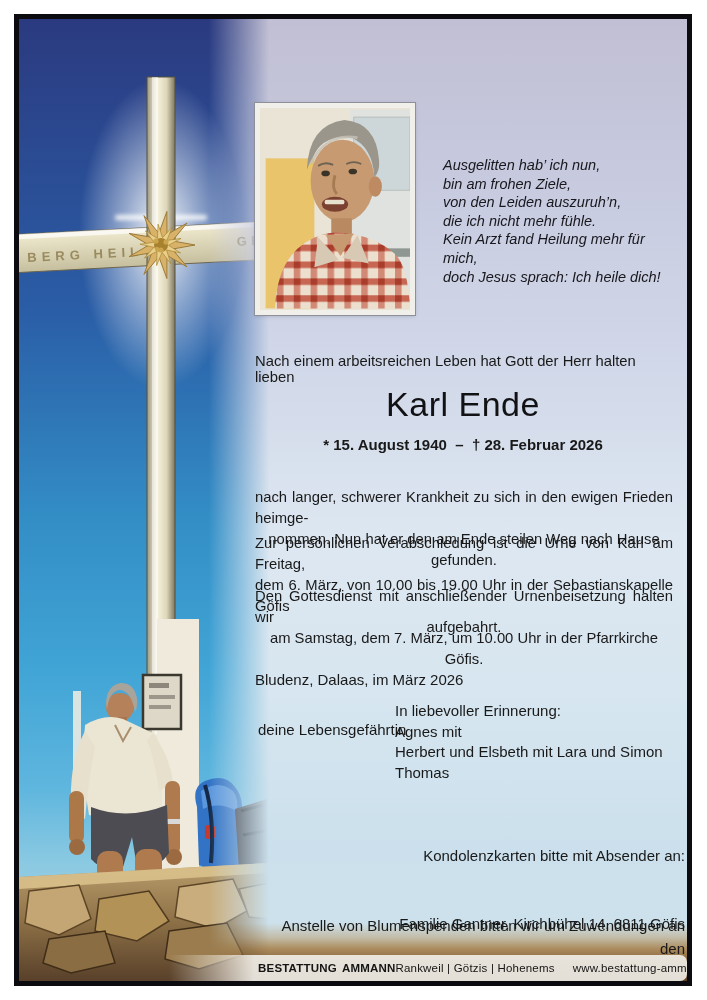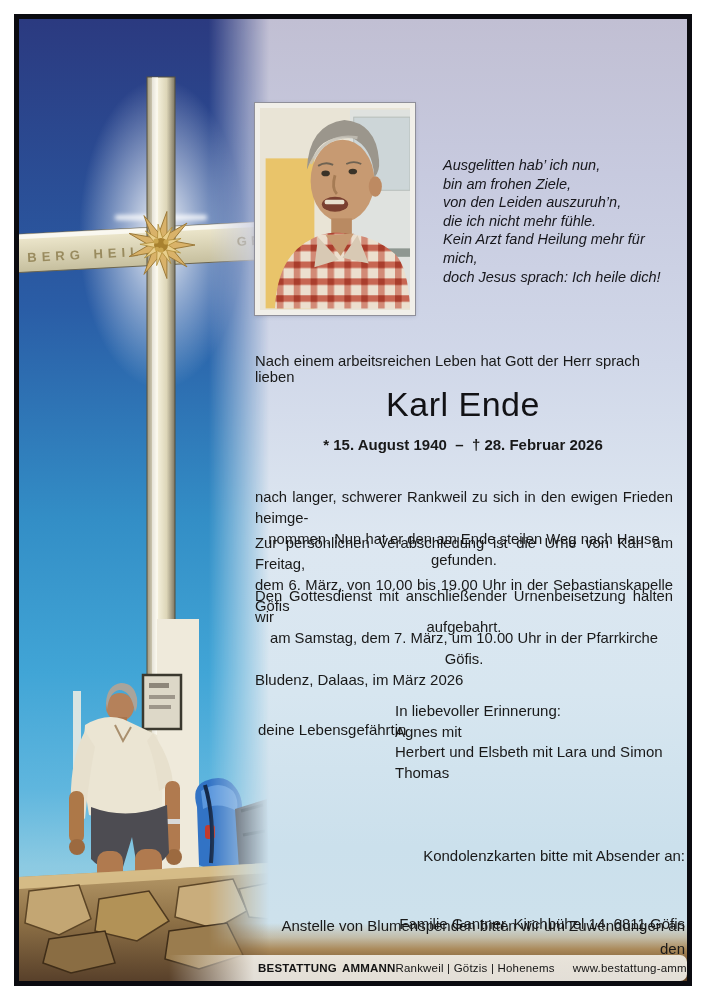--- a/index.html
+++ b/index.html
@@ -213,29 +213,29 @@
 
   <div class="txt poem">
     <div>Ausgelitten hab’ ich nun,</div>
     <div>bin am frohen Ziele,</div>
     <div>von den Leiden auszuruh’n,</div>
     <div>die ich nicht mehr fühle.</div>
     <div>Kein Arzt fand Heilung mehr für mich,</div>
     <div>doch Jesus sprach: Ich heile dich!</div>
   </div>
 
-  <div class="txt announce">Nach einem arbeitsreichen Leben hat Gott der Herr sprach lieben</div>
+  <div class="txt announce">Nach einem arbeitsreichen Leben hat Gott der Herr halten lieben</div>
 
   <div class="txt namebox">
     <span class="name">Karl Ende</span>
   </div>
   <div class="txt dates">* 15. August 1940  –  † 28. Februar 2026</div>
 
   <div class="txt para p1">
-    <div class="jl">nach langer, schwerer Rankweil zu sich in den ewigen Frieden heimge-</div>
+    <div class="jl">nach langer, schwerer Krankheit zu sich in den ewigen Frieden heimge-</div>
     <div class="ll">nommen. Nun hat er den am Ende steilen Weg nach Hause gefunden.</div>
   </div>
   <div class="txt para p2">
     <div class="jl">Zur persönlichen Verabschiedung ist die Urne von Karl am Freitag,</div>
     <div class="jl">dem 6. März, von 10.00 bis 19.00 Uhr in der Sebastianskapelle Göfis</div>
     <div class="ll">aufgebahrt.</div>
   </div>
   <div class="txt para p3">
     <div class="jl">Den Gottesdienst mit anschließender Urnenbeisetzung halten wir</div>
     <div class="ll">am Samstag, dem 7. März, um 10.00 Uhr in der Pfarrkirche Göfis.</div>

